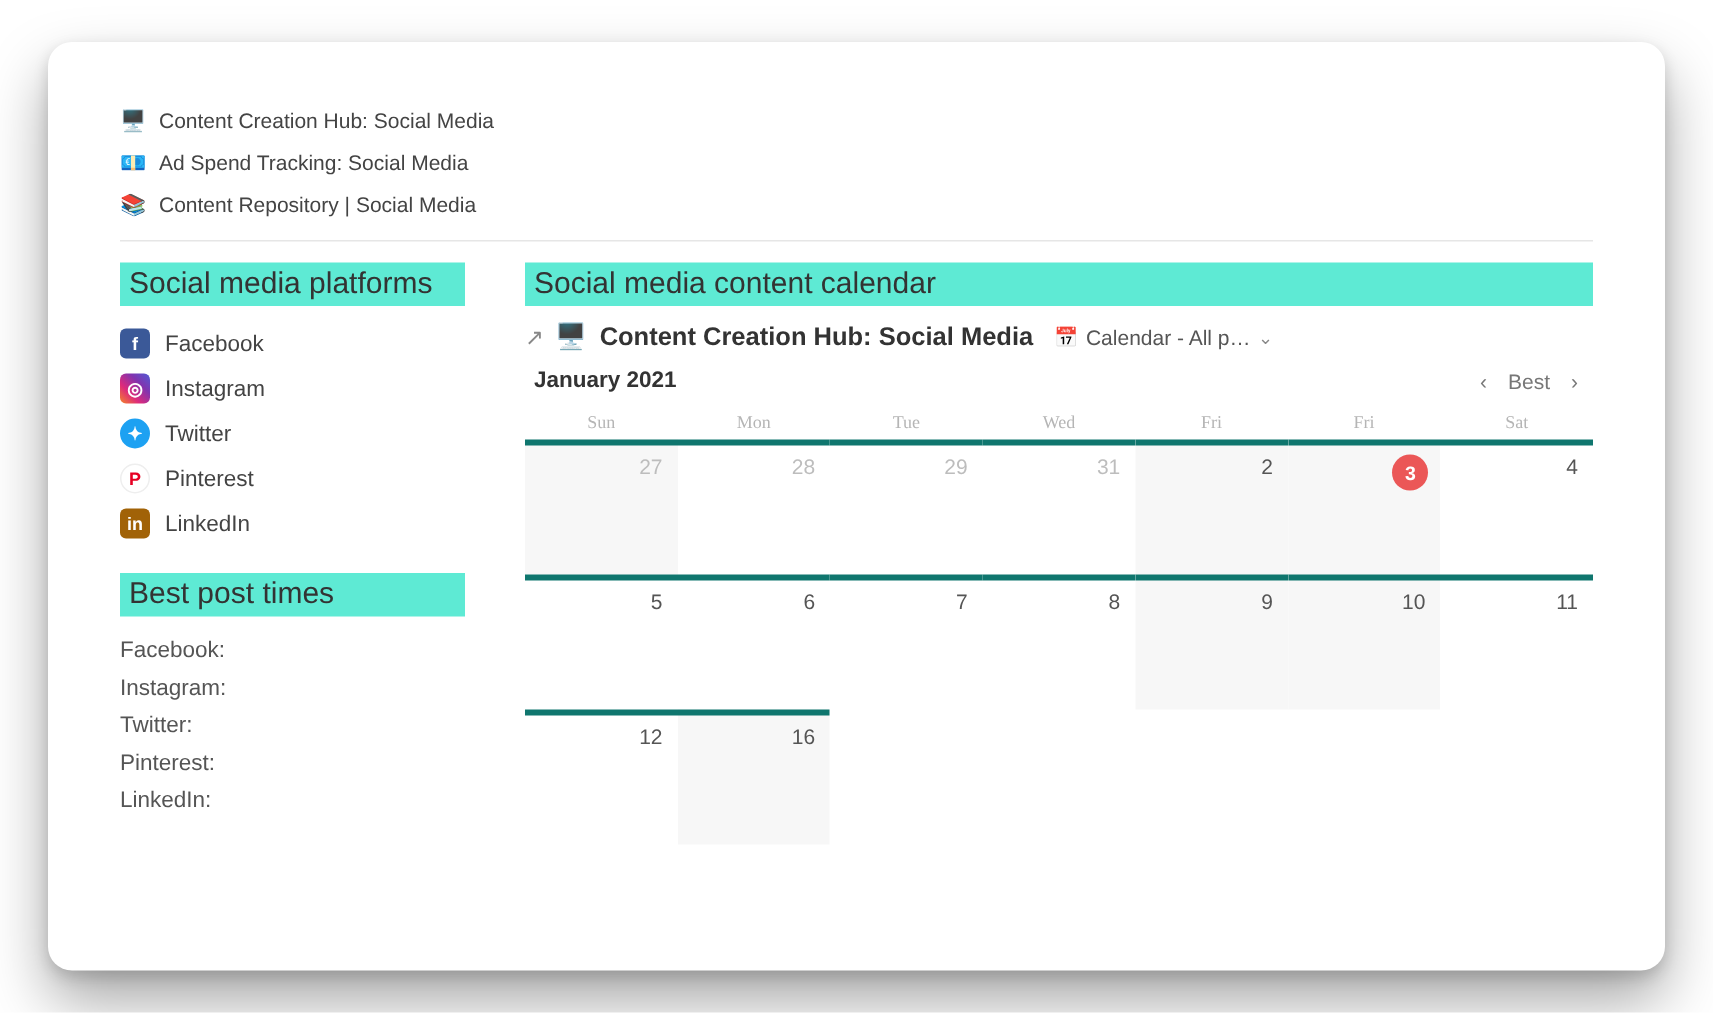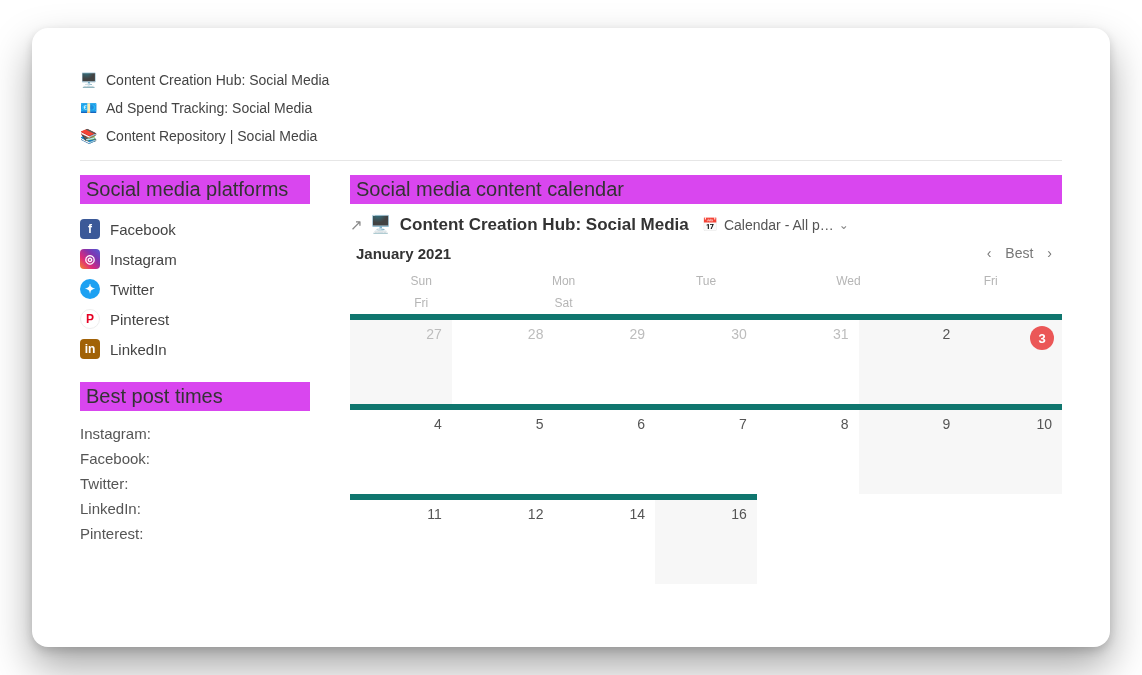--- a/index.html
+++ b/index.html
@@ -30,21 +30,21 @@
     cursor: pointer;
   }
   .top-link .em { width:18px; text-align:center; font-size:14px; }
   .divider { border: none; border-top: 1px solid #e6e6e6; margin: 8px 0 14px 0; }
 
   .columns { display: flex; gap: 40px; }
   .sidebar { width: 230px; flex: none; }
   .main { flex: 1; }
 
   .section-head {
-    background: #d946ef;
+    background: #5eead4;
     color: #333;
     font-size: 20px;
     font-weight: 500;
     padding: 3px 6px;
     margin-bottom: 10px;
   }
   .platform {
     display: flex; align-items: center; gap: 10px;
     font-size: 15px; color: #444; padding: 5px 0;
     cursor: pointer;
@@ -72,34 +72,34 @@
   .breadcrumb .title { font-weight:600; }
   .view-switch {
     display:flex; align-items:center; gap:5px;
     font-size:14px; color:#555; margin-left:6px;
     cursor:pointer;
   }
   .view-switch .calico { font-size:13px; }
   .chev { color:#888; font-size:12px; }
 
   .cal-header {
-    display:flex; align-items:flex-start; justify-content:space-between;
+    display:flex; align-items:center; justify-content:space-between;
     margin-top:10px;
   }
   .month-label { font-size:15px; font-weight:600; color:#333; padding-left:6px; }
   .cal-nav { display:flex; align-items:center; gap:14px; font-size:14px; color:#777; padding-right:10px;}
   .cal-nav span { cursor:pointer; }
 
-  .dow-row { display:grid; grid-template-columns: repeat(5,1fr); margin-top:8px; }
+  .dow-row { display:grid; grid-template-columns: repeat(7,1fr); margin-top:8px;font-family:Liberation Serif, serif; }
   .dow { text-align:center; font-size:12px; color:#b5b5b5; padding:4px 0; }
 
   .grid { display:grid; grid-template-columns: repeat(7,1fr); }
   .cell {
     height: 90px;
-    border-top: 6px solid #0f766e;
+    border-top: 4px solid #0f766e;
     padding: 6px 10px 0 0;
     text-align: right;
     font-size: 14px;
     color: #bdbdbd;
     position: relative;
     cursor:pointer;
   }
   .cell.in { color:#555; }
   .cell.in.strong { color:#222; font-weight:500; }
   .cell.col0 { background:#f7f7f7; }
@@ -157,25 +157,25 @@
         <span>Pinterest</span>
       </div>
       <div class="platform">
         <span class="picon li">in</span>
         <span>LinkedIn</span>
       </div>
 
       <div style="height:18px"></div>
       <div class="section-head">Best post times</div>
       <div class="bpt-list">
+        <div>Facebook:</div>
         <div>Instagram:</div>
-        <div>Facebook:</div>
         <div>Twitter:</div>
+        <div>Pinterest:</div>
         <div>LinkedIn:</div>
-        <div>Pinterest:</div>
       </div>
     </div>
 
     <div class="main">
       <div class="section-head">Social media content calendar</div>
 
       <div class="breadcrumb">
         <span class="arrow">↗</span>
         <span>🖥️</span>
         <span class="title">Content Creation Hub: Social Media</span>
@@ -202,33 +202,31 @@
         <div class="dow">Wed</div>
         <div class="dow">Fri</div>
         <div class="dow">Fri</div>
         <div class="dow">Sat</div>
       </div>
 
       <div class="grid" id="cal-grid">
           <div class="cell col0">27</div>
           <div class="cell col1">28</div>
           <div class="cell col2">29</div>
-          <div class="cell col3">30</div>
           <div class="cell col4">31</div>
           <div class="cell col6 in">2</div>
           <div class="cell col0 in has-today">
             <div class="today-dot">3</div>
           </div>
           <div class="cell col1 in">4</div>
           <div class="cell col2 in">5</div>
           <div class="cell col3 in">6</div>
           <div class="cell col4 in">7</div>
           <div class="cell col5 in">8</div>
           <div class="cell col6 in">9</div>
           <div class="cell col0 in">10</div>
           <div class="cell col1 in">11</div>
           <div class="cell col2 in">12</div>
-          <div class="cell col4 in">14</div>
           <div class="cell col6 in">16</div>
         </div>
     </div>
   </div>
 </div>
 
 </body></html>

